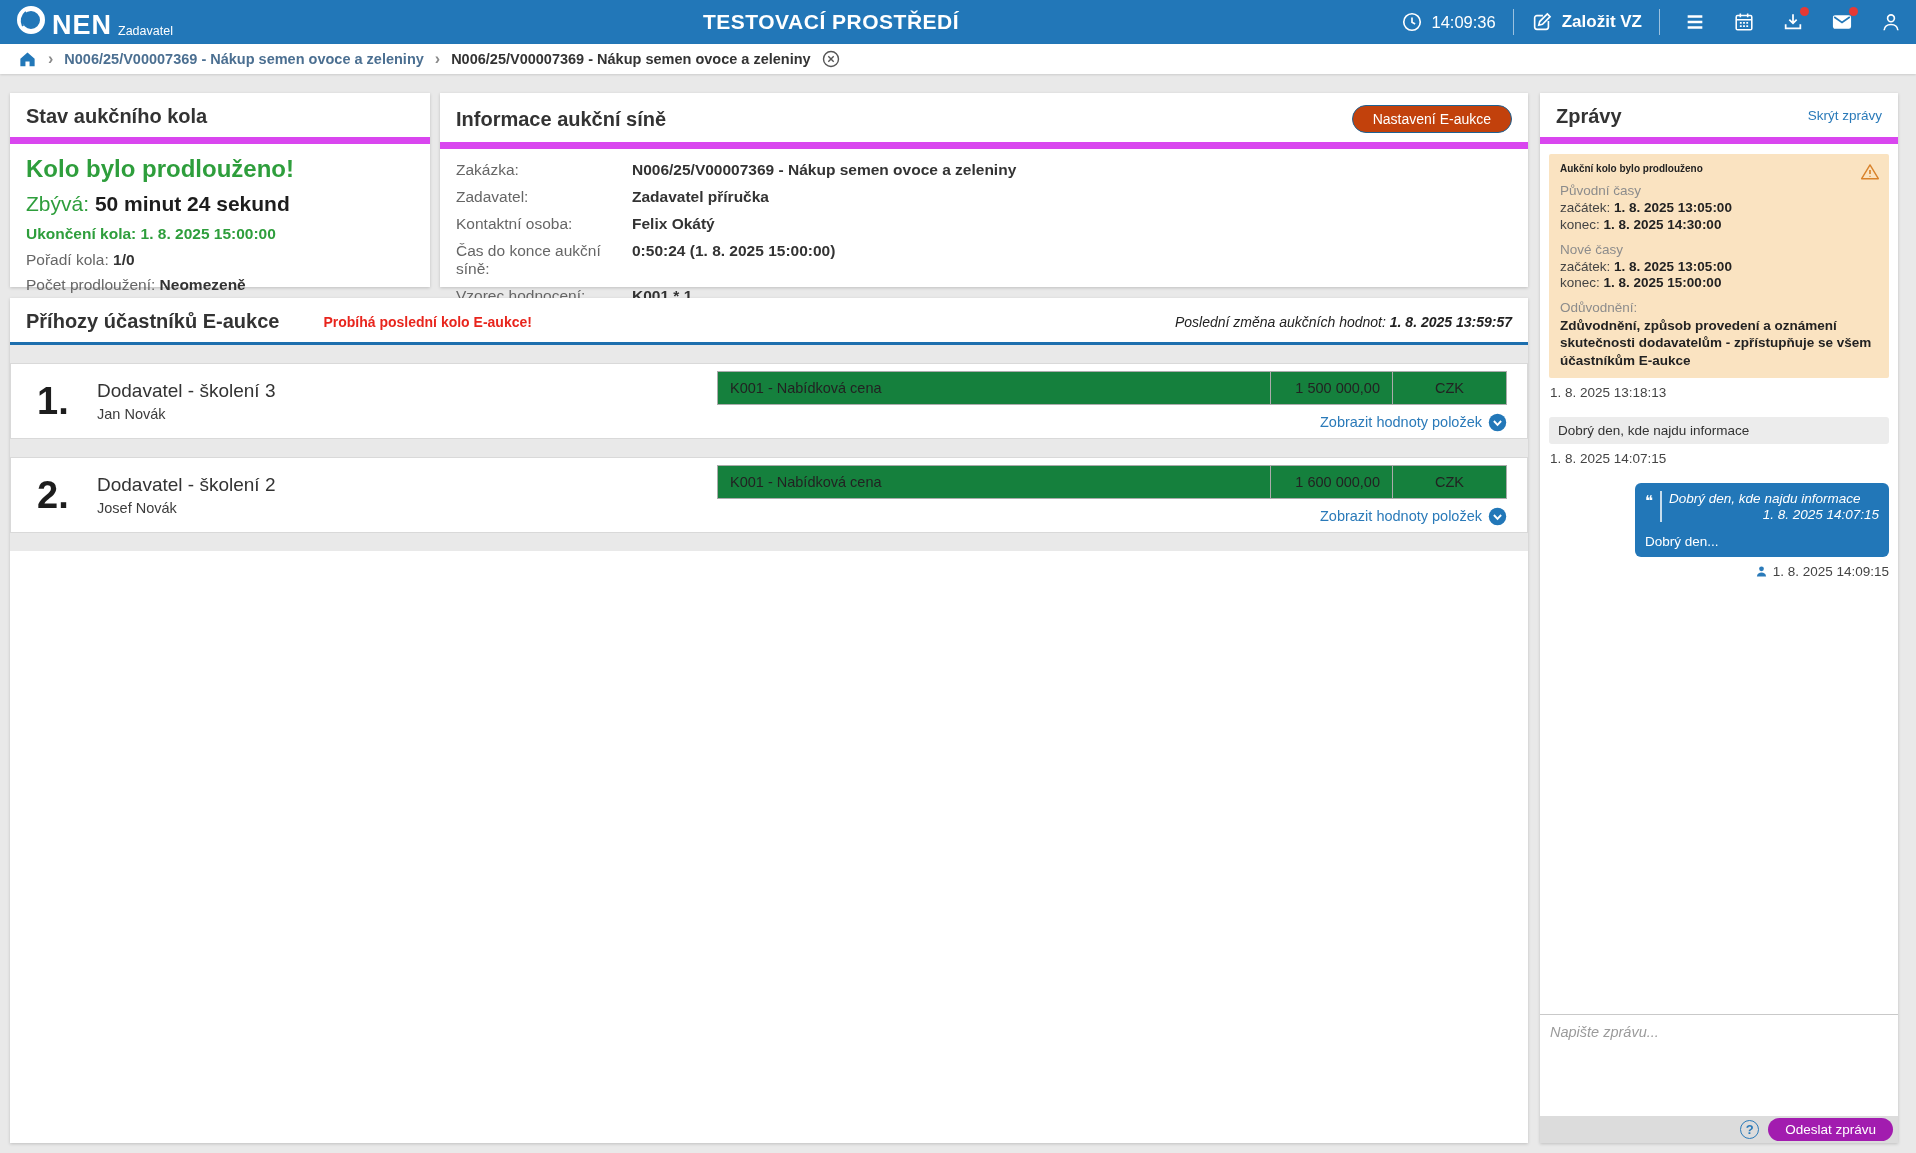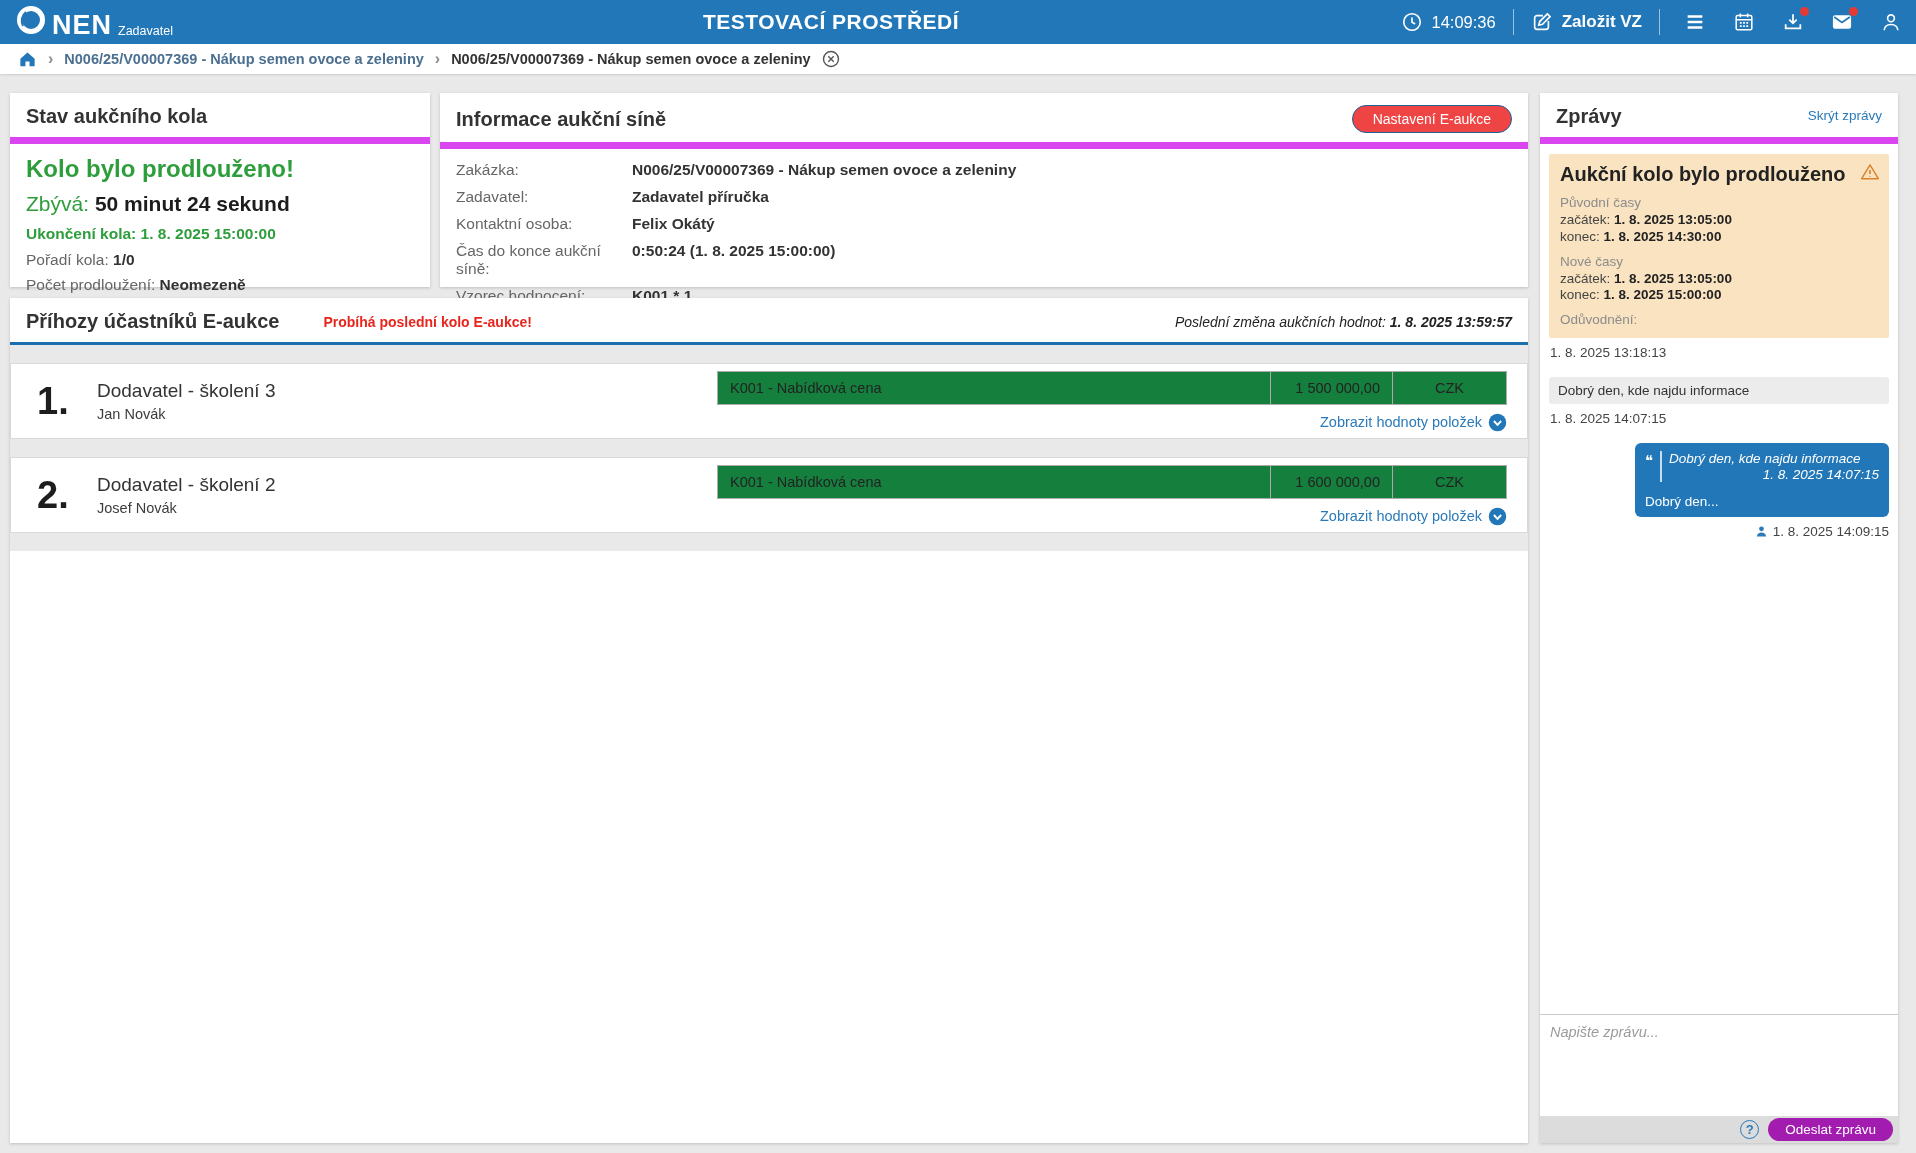--- a/index.html
+++ b/index.html
@@ -56,21 +56,21 @@
   .remain-line { font-size:21px; margin-bottom:9px; }
   .remain-label { color:#2e9e3c; }
   .remain-value { color:#1d1d1d; font-weight:700; }
   .end-line { font-size:15.5px; font-weight:700; color:#2e9e3c; margin-bottom:8px; }
   .kv-line { font-size:15.5px; color:#666; margin-bottom:7px; }
   .kv-line b { color:#333; }
 
   
   .info-card { flex:1; min-width:0; }
   .info-card .card-header { justify-content:space-between; }
-  .settings-btn { background:#ef4444; color:#fff; border:1px solid #1d6294;
+  .settings-btn { background:#c2410c; color:#fff; border:1px solid #1d6294;
     border-radius:14px; padding:5px 20px; font-size:14px; cursor:pointer;
     font-family:"Liberation Sans", sans-serif; }
   .info-body { padding:12px 16px; }
   .info-row { display:flex; font-size:15.5px; margin-bottom:9px; }
   .info-label { width:176px; color:#666; flex-shrink:0; }
   .info-value { color:#333; font-weight:700; }
 
   
   .bids-card { flex:1; display:flex; flex-direction:column; min-height:0; }
   .bids-header { display:flex; align-items:center; padding:12px 16px 9px;
@@ -98,21 +98,21 @@
     color:#2a7ab9; font-size:14.5px; cursor:pointer; }
   .show-items svg { width:19px; height:19px; display:block; }
   .bids-fill { flex:1; background:#fff; }
 
   
   .messages-card { width:358px; flex-shrink:0; display:flex; flex-direction:column; }
   .messages-card .card-header { justify-content:space-between; align-items:flex-start; }
   .hide-link { color:#2a7ab9; font-size:13.5px; margin-top:3px; cursor:pointer; }
   .msg-list { flex:1; padding:10px 9px 0; overflow:hidden; min-height:0; }
   .notice-box { position:relative; background:#fae3c1; padding:9px 11px; border-radius:2px; }
-  .notice-title { font-size:20px; font-weight:700; color:#222; margin-bottom:9px; padding-right:28px; }
+  .notice-title { font-size:10px; font-weight:700; color:#222; margin-bottom:9px; padding-right:28px; }
   .warn-icon { position:absolute; top:8px; right:9px; width:20px; height:20px; }
   .warn-icon svg { width:20px; height:20px; display:block; }
   .notice-sec { margin-bottom:8px; }
   .notice-sub { color:#8c8c8c; font-size:13.5px; line-height:1.25; }
   .notice-line { font-size:13.5px; color:#444; line-height:1.25; }
   .notice-line b { color:#222; }
   .notice-reason { font-size:13.5px; font-weight:700; color:#222; line-height:1.28; }
   .msg-time { font-size:13.5px; color:#444; margin:7px 0 17px 1px; }
   .bubble-in { background:#ececec; border-radius:3px; padding:6px 9px;
     font-size:13.5px; color:#333; }
@@ -388,20 +388,21 @@
             <span>začátek:</span>
             <b>1. 8. 2025 13:05:00</b>
           </div>
           <div class="notice-line">
             <span>konec:</span>
             <b>1. 8. 2025 15:00:00</b>
           </div>
         </div>
         <div>
           <div class="notice-sub">Odůvodnění:</div>
+          <div class="notice-reason">Zdůvodnění, způsob provedení a oznámení skutečnosti dodavatelům - zpřístupňuje se všem účastníkům E-aukce</div>
         </div>
       </div>
       <div class="msg-time">1. 8. 2025 13:18:13</div>
 
       <div class="bubble-in">Dobrý den, kde najdu informace</div>
       <div class="msg-time">1. 8. 2025 14:07:15</div>
 
       <div class="bubble-out">
         <div class="quote-row">
           <span class="quote-glyph">❝</span>

